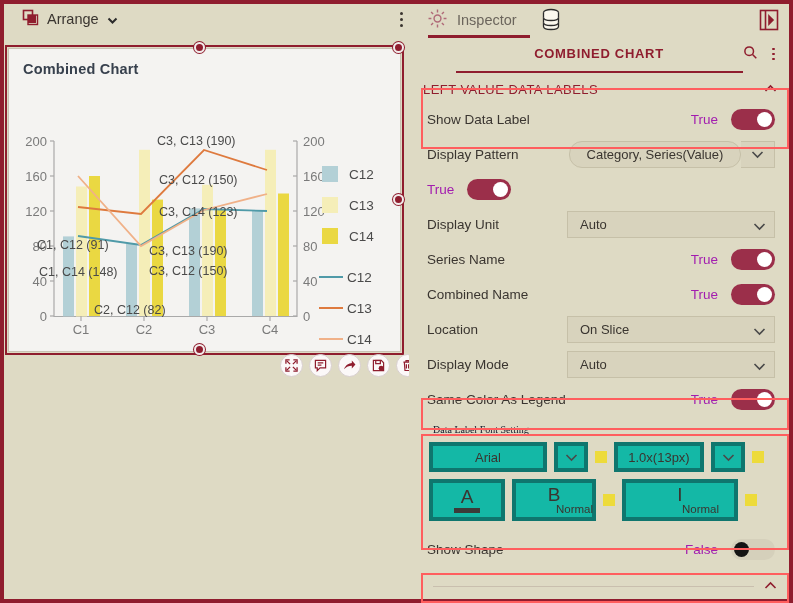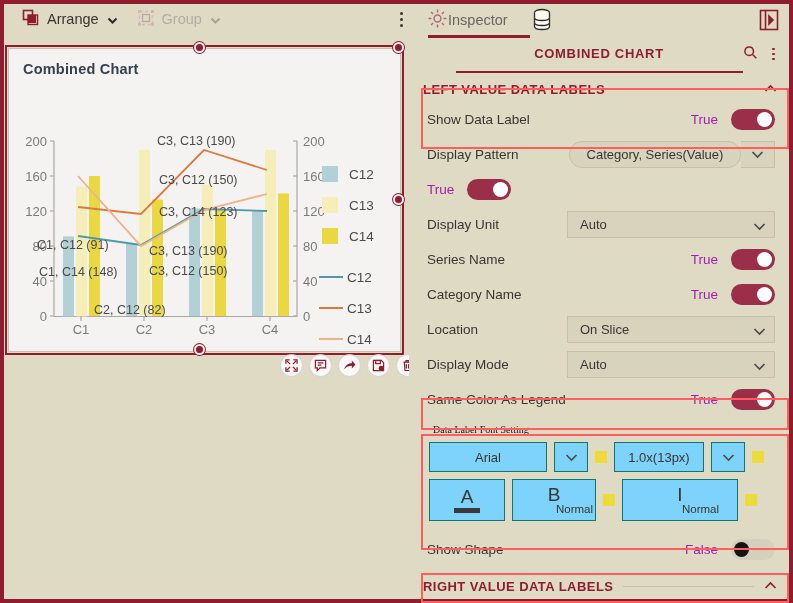--- a/index.html
+++ b/index.html
@@ -36,35 +36,35 @@
 
   
   .chart-actions { position:absolute; left:276px; top:350px; display:flex; gap:6px; }
   .act-btn { width:23px; height:23px; border-radius:50%; background:#fbf8f8; border:1px solid #d8cfcf;
              display:flex; align-items:center; justify-content:center; cursor:pointer; }
 
   
   .right-pane { position:absolute; left:409px; top:0; width:384px; height:603px; background:#dedac4;
                 border-top:4px solid #8f1d2e; border-right:4px solid #8f1d2e; border-bottom:4px solid #8f1d2e; }
   .insp-bar { position:relative; height:34px; display:flex; align-items:center; padding-left:18px; gap:9px; }
-  .insp-tab { display:flex; align-items:center; gap:0; cursor:pointer; padding-bottom:2px;}
+  .insp-tab { display:flex; align-items:center; gap:9px; cursor:pointer; padding-bottom:2px;}
   .insp-tab .lbl { font-size:14.5px; color:#6b655c; }
   .insp-underline { position:absolute; left:19px; bottom:0px; width:102px; height:3px; background:#8f1d2e; }
   .db-icon { margin-left:14px; cursor:pointer; }
   .collapse-btn { position:absolute; right:10px; top:5px; cursor:pointer; }
 
   .panel-head { position:relative; height:26px; margin-top:6px; }
   .panel-title { position:absolute; left:0; right:0; text-align:center; top:2px;
                  font-size:13px; font-weight:bold; color:#8f1d2e; letter-spacing:.7px; }
   .panel-rule { position:absolute; left:47px; width:287px; bottom:-3px; height:2px; background:#8f1d2e; }
   .head-icons { position:absolute; right:14px; top:1px; display:flex; align-items:center; gap:14px; }
   .vdots { display:flex; flex-direction:column; gap:2.5px; align-items:center; cursor:pointer; }
   .vdots i { width:2.6px; height:2.6px; border-radius:50%; background:#8f1d2e; display:block; }
 
-  .section-hdr { position:relative; display:flex; align-items:center; height:26px; padding:0 12px 0 14px;font-weight:bold; }
+  .section-hdr { position:relative; display:flex; align-items:center; height:26px; padding:0 12px 0 14px; }
   .section-hdr .t { font-size:13px; color:#8f1d2e; letter-spacing:.45px; white-space:nowrap;}
   .section-hdr .ln { flex:1; height:1px; background:#c9bfae; margin:0 10px; }
   .section-hdr .cv { color:#8f1d2e; font-size:11px; }
 
   .row { display:flex; align-items:center; height:35px; padding:0 14px 0 18px; }
   .row .name { font-size:13.5px; color:#3a3530; flex:1; }
   .row .val { font-size:13.5px; color:#a21caf; margin-right:13px; }
 
   .toggle { width:44px; height:21px; border-radius:11px; background:#9b2f4a; position:relative; cursor:pointer; }
   .toggle .knob { position:absolute; top:3px; right:3px; width:15px; height:15px; border-radius:50%; background:#fff; }
@@ -75,21 +75,21 @@
             display:flex; align-items:center; justify-content:center; position:relative; cursor:pointer; font-size:13px; color:#3a3530;}
   .select .sc { position:absolute; right:8px; top:7px; }
   .select.split { width:172px; justify-content:center;border-radius:13px; }
   .sep-btn { width:34px; height:27px; background:#d8d3bd; border:1px solid #c6c0a8; border-left:none;
              display:flex; align-items:center; justify-content:center; cursor:pointer; }
   .hl-box { position:absolute; border:2px solid #ff5e5e; pointer-events:none; }
 
   .fontsec { margin:0 12px; padding:6px 8px 8px 8px; }
   .fontsec .title { font-size:10px; color:#0f172a; margin:1px 0 7px 4px;font-family:Liberation Serif, serif; }
   .fontrow { display:flex; align-items:center; gap:7px; margin-bottom:7px; }
-  .fbtn { background:#7dd3fc; border:1px solid #0f766e; display:flex; align-items:center; justify-content:center;
+  .fbtn { background:#14b8a6; border:4px solid #0f766e; display:flex; align-items:center; justify-content:center;
           font-size:13px; color:#3a3530; cursor:pointer; height:30px; position:relative;}
   .swatch { width:12px; height:12px; background:#eddb3b; cursor:pointer; }
   .bigbtn { flex-direction:column; height:42px; line-height:1.05; }
   .bigbtn .g { font-size:19px; }
   .bigbtn .sub { font-size:11.5px; margin-top:-1px;padding-left:41px;}
   .ubar { width:26px; height:5px; background:#3c3a38; margin-top:2px; }
 </style>
 </head>
 <body>
 
@@ -107,38 +107,20 @@
           </svg>
         </span>
         <span class="tb-label">Arrange</span>
         <span class="chev">
           <svg width="13" height="13" viewBox="0 0 13 13">
               <path d="M2.5 4.5 L6.5 8.5 L10.5 4.5" fill="none" stroke="#2b2b2b" stroke-width="2"></path>
             </svg>
         </span>
       </div>
 
-      <div class="tb-item disabled">
-        <span>
-          <svg width="18" height="18" viewBox="0 0 18 18">
-            <rect x="2.5" y="2.5" width="13" height="13" fill="none" stroke="#d4b6b6" stroke-width="1.3" stroke-dasharray="3 2.6"></rect>
-            <rect x="5.5" y="5.5" width="7" height="7" fill="none" stroke="#c2a3a3" stroke-width="1.3"></rect>
-            <rect x="1" y="1" width="3" height="3" fill="#d4b6b6"></rect>
-            <rect x="14" y="1" width="3" height="3" fill="#d4b6b6"></rect>
-            <rect x="1" y="14" width="3" height="3" fill="#d4b6b6"></rect>
-            <rect x="14" y="14" width="3" height="3" fill="#d4b6b6"></rect>
-          </svg>
-        </span>
-        <span class="tb-label">Group</span>
-        <span class="chev">
-          <svg width="13" height="13" viewBox="0 0 13 13">
-              <path d="M2.5 4.5 L6.5 8.5 L10.5 4.5" fill="none" stroke="#a9a296" stroke-width="2"></path>
-            </svg>
-        </span>
-      </div>
 
       <div class="tb-dots">
           <i></i>
           <i></i>
           <i></i>
         </div>
     </div>
 
     <div class="chart-card">
       <div class="chart-title">Combined Chart</div>
@@ -386,21 +368,21 @@
 
     <div class="row">
       <span class="name">Series Name</span>
       <span class="val">True</span>
       <span class="toggle">
           <span class="knob"></span>
         </span>
     </div>
 
     <div class="row">
-      <span class="name">Category Name</span>
+      <span class="name">Combined Name</span>
       <span class="val">True</span>
       <span class="toggle">
           <span class="knob"></span>
         </span>
     </div>
 
     <div class="row">
       <span class="name">Location</span>
       <span class="select" style="justify-content:flex-start; padding-left:12px;">
         <span>On Slice</span>
@@ -470,21 +452,20 @@
 
     <div class="row" style="height:26px;">
       <span class="name">Show Shape</span>
       <span class="val">False</span>
       <span class="toggle off">
           <span class="knob"></span>
         </span>
     </div>
 
     <div class="section-hdr" style="margin-top:11px;">
-      <span class="t">RIGHT VALUE DATA LABELS</span>
       <span class="ln"></span>
       <span class="cv">
         <svg width="13" height="9" viewBox="0 0 13 9" fill="none" stroke="#8f1d2e" stroke-width="1.6">
             <path d="M1.5 7L6.5 2L11.5 7"></path>
           </svg>
       </span>
     </div>
 
     <div class="hl-box" style="left:12px; top:84px; width:368px; height:61px;"></div>
     <div class="hl-box" style="left:12px; top:394px; width:368px; height:32px;"></div>

